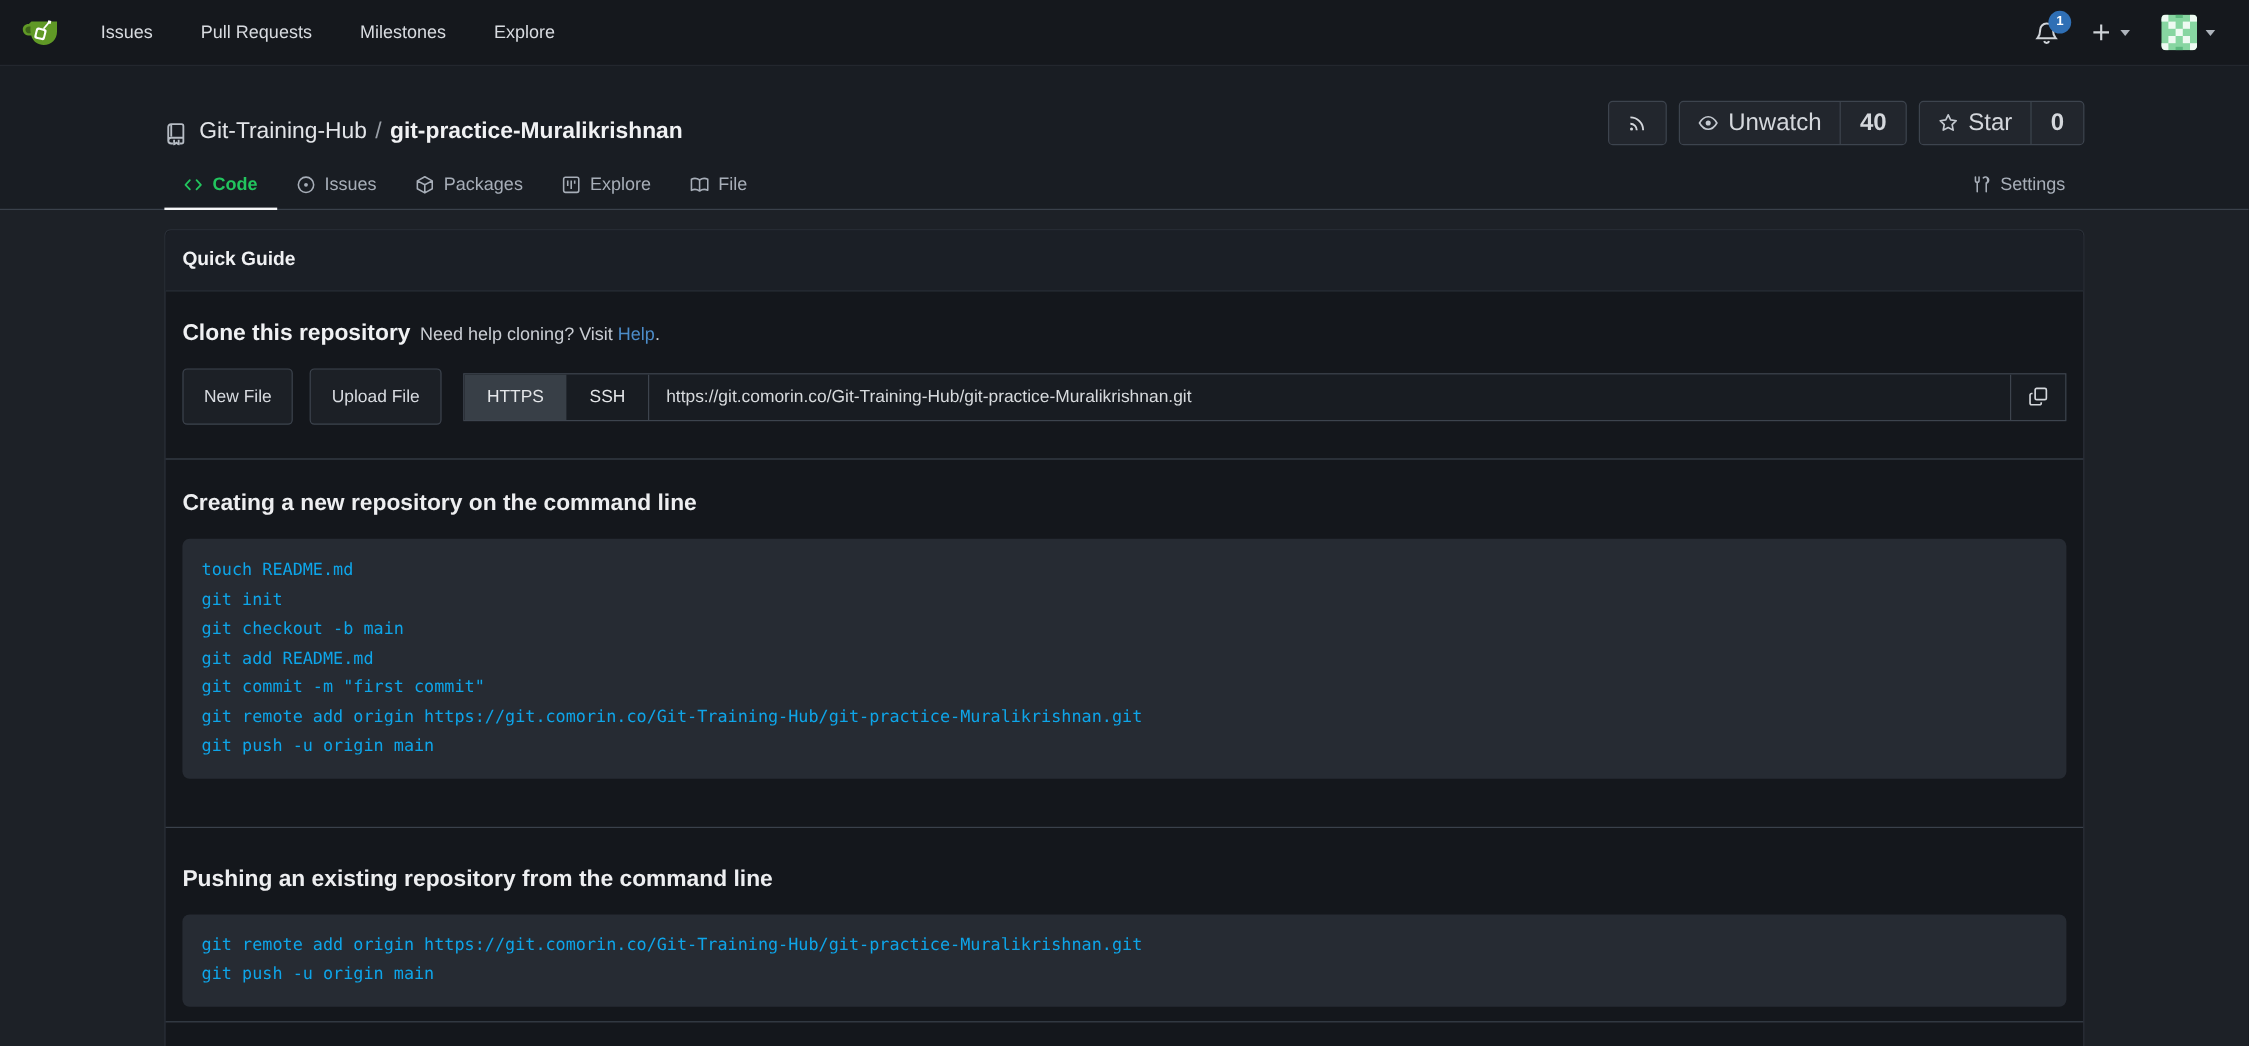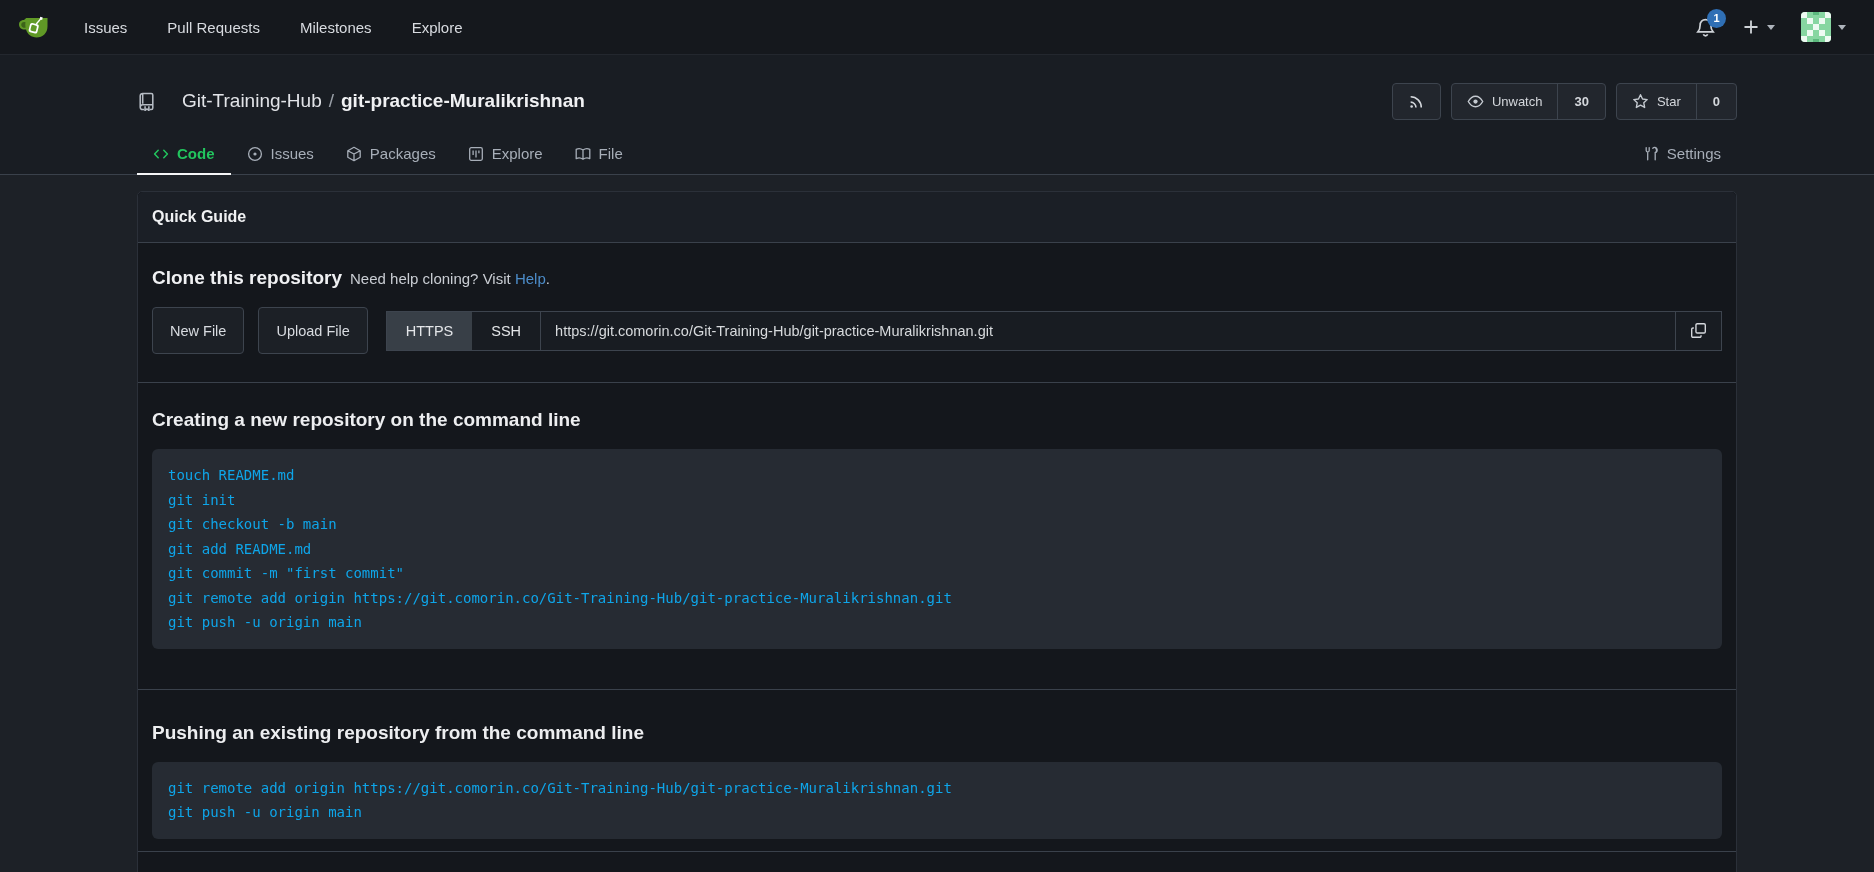--- a/index.html
+++ b/index.html
@@ -53,31 +53,31 @@
     font-size:11px;font-weight:bold;
     display:flex;align-items:center;justify-content:center;
   }
   .plus-wrap,.avatar-wrap{display:flex;align-items:center;gap:7px;color:#cfd3d8;cursor:pointer;}
   .caret{width:0;height:0;border-left:4.5px solid transparent;border-right:4.5px solid transparent;border-top:5px solid #aeb4bc;}
   .avatar{width:30px;height:30px;border-radius:4px;overflow:hidden;flex:none;}
 
   
   .repo-zone{background:var(--header-bg);padding-top:26px;border-bottom:1px solid var(--divider);}
   .container{width:1600px;margin:0 auto;}
-  .repo-title-row{display:flex;align-items:center;height:40px;gap:16px;}
+  .repo-title-row{display:flex;align-items:flex-end;height:40px;}
   .repo-icon{color:#b6bcc4;margin-right:10px;}
   .repo-title{font-size:19px;color:#e2e4e8;}
   .repo-title .owner{color:#e2e4e8;cursor:pointer;}
   .repo-title .sep{color:#9aa0a8;margin:0 7px;}
   .repo-title .name{font-weight:bold;color:#f0f1f3;cursor:pointer;}
   .title-actions{margin-left:auto;display:flex;align-items:center;gap:10px;}
   .action-btn{
     display:flex;align-items:center;height:37px;
     background:#22262d;border:1px solid var(--btn-border);border-radius:4px;
-    color:#d4d7dc;font-size:13px;cursor:pointer;overflow:hidden;
+    color:#d4d7dc;font-size:20px;cursor:pointer;overflow:hidden;
   }
   .action-btn .part{display:flex;align-items:center;gap:8px;padding:0 15px;height:100%;}
   .action-btn .count{border-left:1px solid var(--btn-border);padding:0 16px;height:100%;display:flex;align-items:center;font-weight:bold;}
   .icon-dim{color:#c4c9d0;}
 
   .tabs-row{display:flex;align-items:stretch;height:41px;margin-top:12px;}
   .tab{
     display:flex;align-items:center;gap:8px;
     padding:0 16px;font-size:15px;color:var(--text-dim);cursor:pointer;
     position:relative;
@@ -235,21 +235,21 @@
         <div class="action-btn">
           <span class="part">
             <span class="icon-dim">
               <svg width="17" height="17" viewBox="0 0 16 16" fill="none" stroke="currentColor" stroke-width="1.3">
                 <path d="M1.2 8 C3.1 4.6 5.5 3.1 8 3.1 C10.5 3.1 12.9 4.6 14.8 8 C12.9 11.4 10.5 12.9 8 12.9 C5.5 12.9 3.1 11.4 1.2 8 Z"></path>
                 <circle cx="8" cy="8" r="2" fill="currentColor" stroke="none"></circle>
               </svg>
             </span>
             <span>Unwatch</span>
           </span>
-          <span class="count">30</span>
+          <span class="count">40</span>
         </div>
         <div class="action-btn">
           <span class="part">
             <span class="icon-dim">
               <svg width="17" height="17" viewBox="0 0 16 16" fill="none" stroke="currentColor" stroke-width="1.3" stroke-linejoin="round">
                 <path d="M8 1.6 L9.9 5.6 L14.3 6.2 L11.1 9.2 L11.9 13.6 L8 11.5 L4.1 13.6 L4.9 9.2 L1.7 6.2 L6.1 5.6 Z"></path>
               </svg>
             </span>
             <span>Star</span>
           </span>

